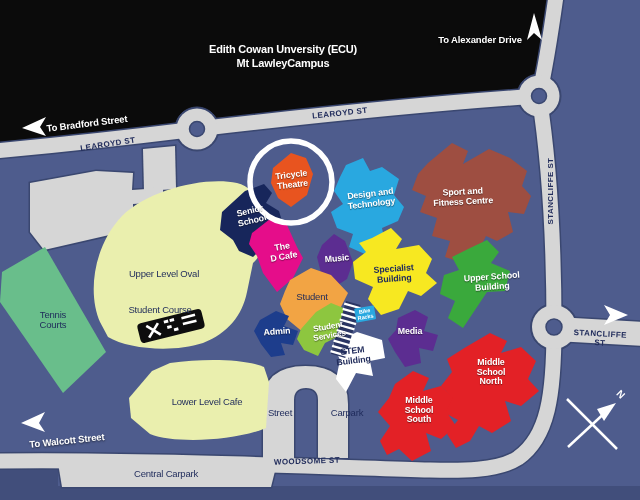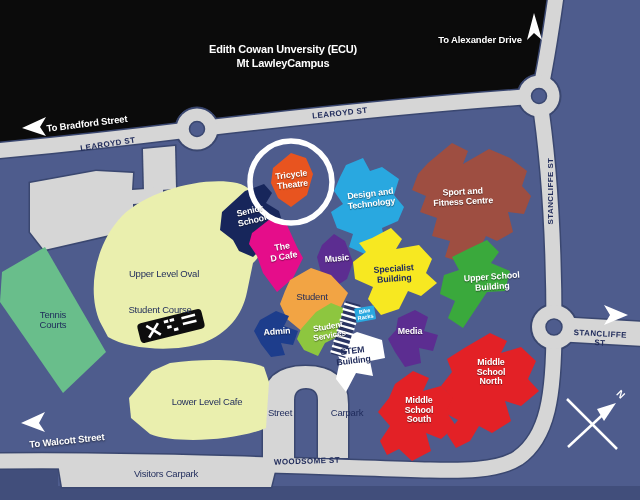--- a/index.html
+++ b/index.html
@@ -137,21 +137,21 @@
   <div class="lbl st" style="left:340px;top:114px;--r:-6deg">LEAROYD ST</div>
   <div class="lbl st" style="left:551px;top:191px;--r:-90deg">STANCLIFFE ST</div>
   <div class="lbl st" style="left:600px;top:339px;--r:3deg">STANCLIFFE ST</div>
   <div class="lbl st" style="left:307px;top:462px;--r:-2deg">WOODSOME ST</div>
 
   <div class="lbl dk" style="left:53px;top:320px">Tennis
 Courts</div>
   <div class="lbl dk" style="left:164px;top:274px">Upper Level Oval</div>
   <div class="lbl dk" style="left:160px;top:310px">Student Course</div>
   <div class="lbl dk" style="left:207px;top:402px">Lower Level Cafe</div>
-  <div class="lbl dk" style="left:166px;top:474px">Visitors Carpark</div>
+  <div class="lbl dk" style="left:166px;top:474px">Central Carpark</div>
   <div class="lbl dk" style="left:280px;top:413px">Street</div>
   <div class="lbl dk" style="left:347px;top:413px">Carpark</div>
 
   <div class="lbl w" style="left:251px;top:216px;--r:-14deg">Senior
 School</div>
   <div class="lbl w" style="left:292px;top:180px;--r:-7deg">Tricycle
 Theatre</div>
   <div class="lbl w" style="left:371px;top:199px;--r:-7deg">Design and
 Technology</div>
   <div class="lbl w" style="left:463px;top:197px;--r:-3deg">Sport and

